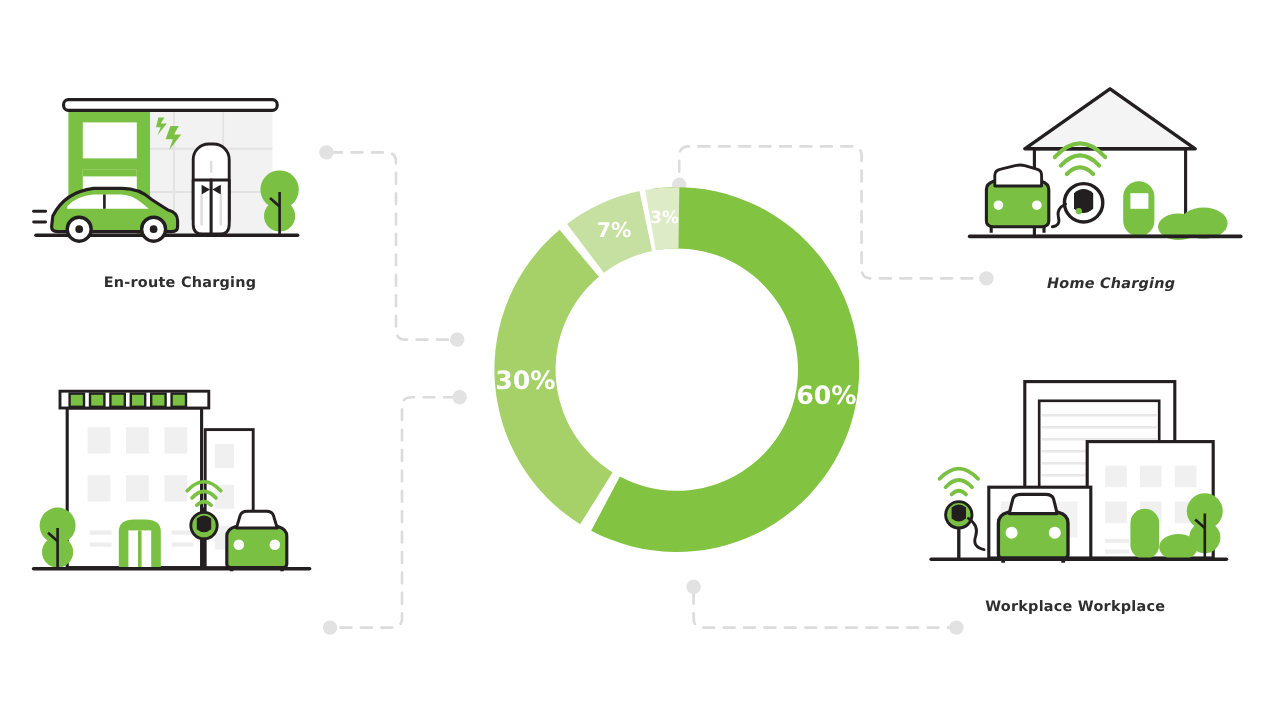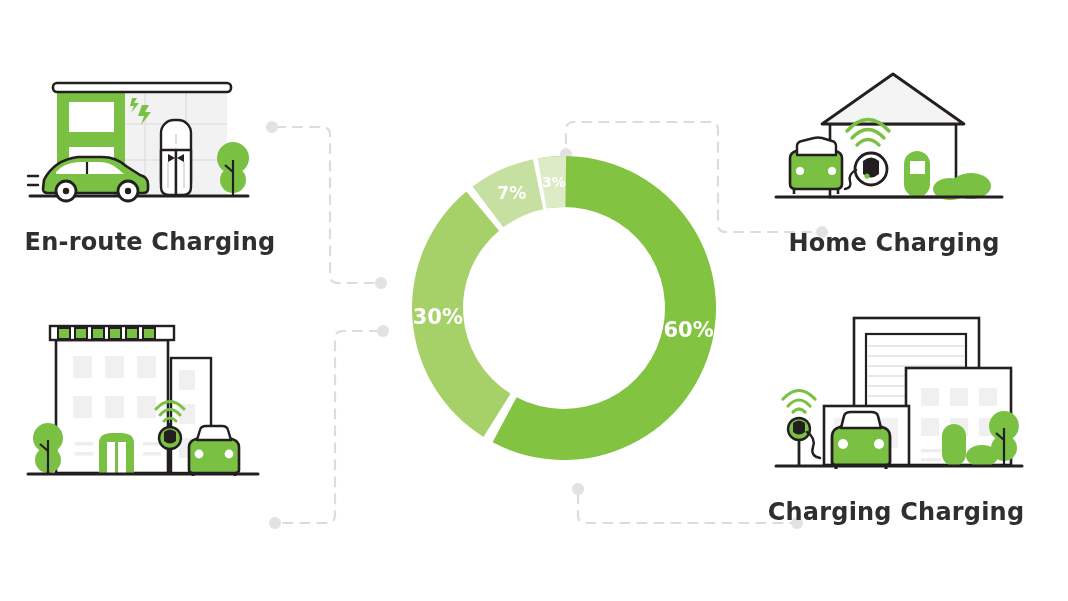--- a/index.html
+++ b/index.html
@@ -22,29 +22,29 @@
   }
   .quadrant {
     position: absolute;
     width: 260px;
   }
   .illus {
     display: block;
   }
   .caption {
     font-family: "DejaVu Sans", "Liberation Sans", sans-serif;
-    font-size: 24px;
+    font-size: 12px;
     font-weight: 600;
     color: #2f2f2f;
     letter-spacing: 0.2px;
     text-align: center;
     white-space: nowrap;
   }
   #q-enroute   { left: 20px;  top: 62px; }
-  #q-home      { left: 764px; top: 58px; }
+  #q-home      { left: 796px; top: 58px; font-style: italic; }
   #q-dest      { left: 18px;  top: 318px; }
   #q-work      { left: 766px; top: 306px; }
 
   #q-enroute .caption { margin-top: 6px; }
   #q-home .caption    { margin-top: 6px; }
   #q-dest .caption    { margin-top: 4px; }
   #q-work .caption    { margin-top: 2px; }
 
   .donut-wrap {
     position: absolute;
@@ -345,16 +345,16 @@
 
       <g>
         <path d="M66 156 L66 130 Q66 123 74 121 L89 117 Q95 115 101 117 L116 121 Q124 123 124 130 L124 156 Q124 159 120 159 L70 159 Q66 159 66 156 Z" fill="#7ac143" stroke="#231f20" stroke-width="2.8" stroke-linejoin="round"></path>
         <path d="M75 122 L78 110 Q79 106 85 106 L105 106 Q111 106 112 110 L115 122 Z" fill="#ffffff" stroke="#231f20" stroke-width="2.6" stroke-linejoin="round"></path>
         <circle cx="77" cy="138" r="5" fill="#ffffff"></circle>
         <circle cx="113" cy="138" r="5" fill="#ffffff"></circle>
         <line x1="70" y1="159" x2="70" y2="163" stroke="#231f20" stroke-width="3.2"></line>
         <line x1="120" y1="159" x2="120" y2="163" stroke="#231f20" stroke-width="3.2"></line>
       </g>
     </svg>
-    <div class="caption">Charging Charging</div>
+    <div class="caption">Workplace Workplace</div>
   </div>
 
 </div>
 
 </body></html>

